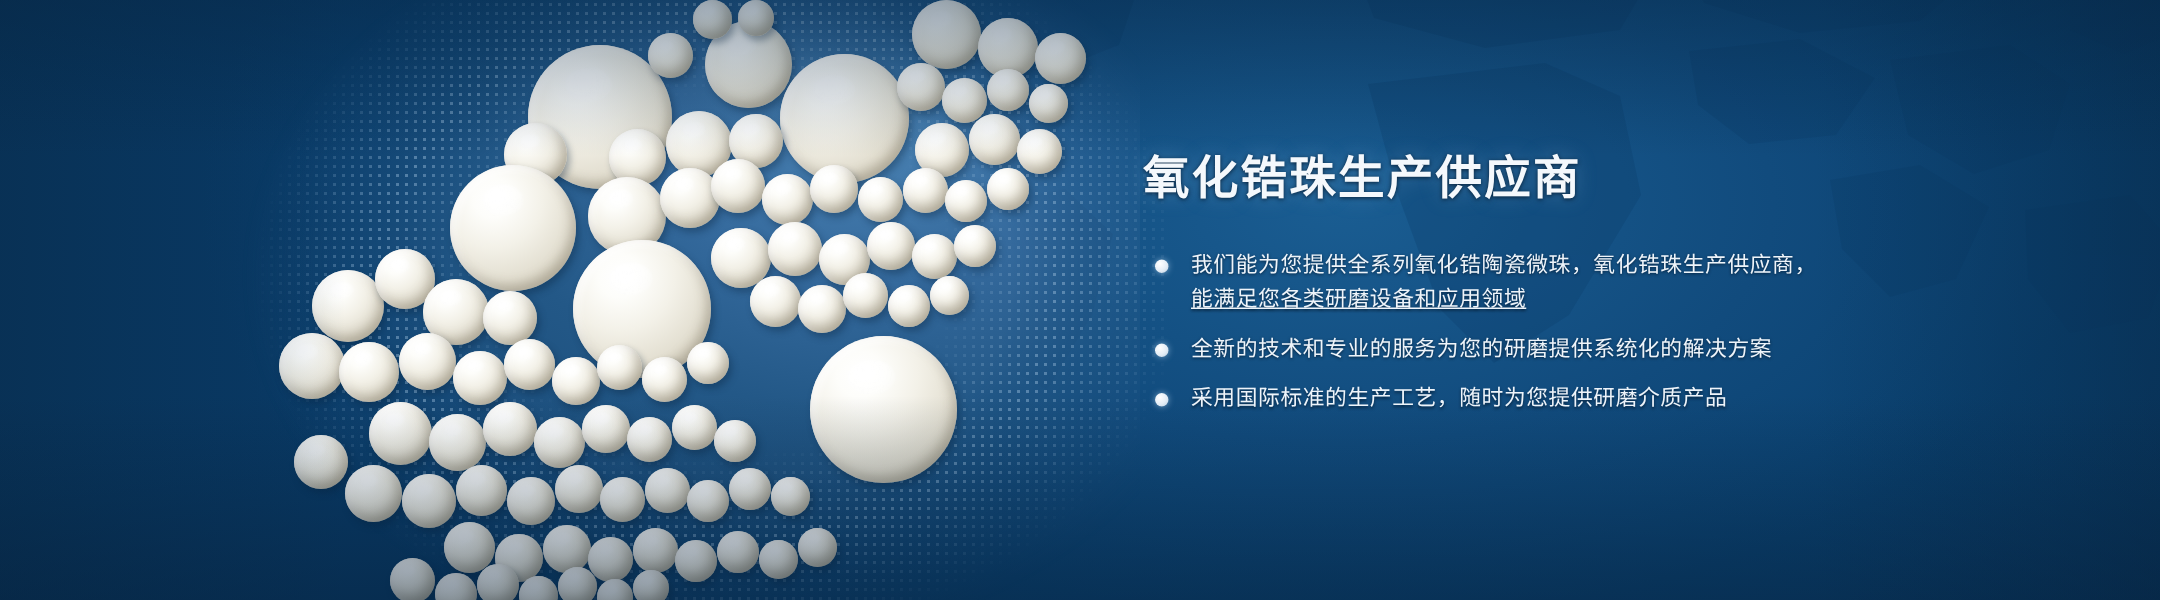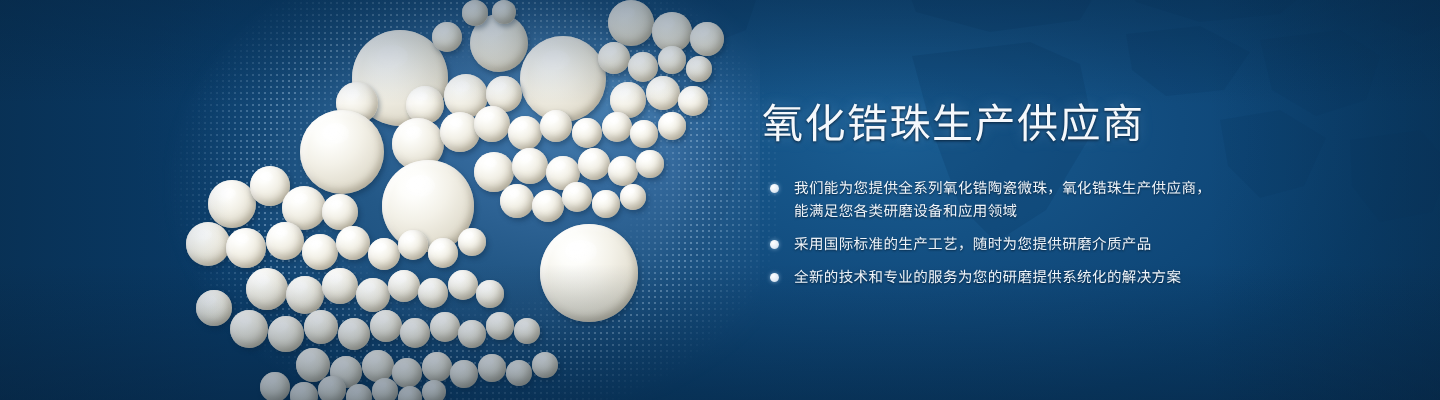--- a/index.html
+++ b/index.html
@@ -74,21 +74,21 @@
     border-radius:50%;
     background:radial-gradient(ellipse at 40% 35%, rgba(255,255,255,.97) 0%, rgba(255,255,255,.45) 55%, rgba(255,255,255,0) 100%);
     filter:blur(.6px);
   }
 
   
   .content{position:absolute;left:762px;top:102px;width:560px;}
 
   .headline{
     margin:0 0 30px 0;
-    font-size:41px;line-height:1.1;font-weight:400;
+    font-size:31px;line-height:1.1;font-weight:700;
     letter-spacing:1.5px;
     color:#f4f8fc;
     text-shadow:0 1px 3px rgba(3,22,42,.85), 0 0 14px rgba(150,200,240,.28);
   }
 
   .bullets{list-style:none;margin:0;padding:0;}
   .bullet{
     position:relative;
     padding-left:32px;
     margin-bottom:10px;
@@ -98,21 +98,21 @@
     letter-spacing:.4px;
     text-shadow:0 1px 2px rgba(4,24,44,.8);
   }
   .bullet:last-child{margin-bottom:0;}
   .dot{
     position:absolute;left:8px;top:7px;
     width:9px;height:9px;border-radius:50%;
     background:radial-gradient(circle at 35% 32%, #ffffff 0%, #e4edf6 55%, #b9cde0 100%);
     box-shadow:0 0 4px rgba(190,220,245,.6);
   }
-  .line2{display:block;}
+  .line2{display:block;text-decoration:underline;}
 </style>
 </head>
 <body>
 
 <div class="banner">
 
   <div class="bg-base"></div>
 
   <div class="worldmap">
     <svg viewBox="0 0 900 330" preserveAspectRatio="none" aria-hidden="true">
@@ -228,18 +228,18 @@
       <div class="bead" style="left: 422px; top: 380px; width: 24px; height: 24px;"></div>
     </div>
 
   <div class="bg-vignette"></div>
 
   <div class="content">
     <h1 class="headline">氧化锆珠生产供应商</h1>
 
     <ul class="bullets" id="bullet-list">
         <li class="bullet"><span class="dot"></span><span>我们能为您提供全系列氧化锆陶瓷微珠，氧化锆珠生产供应商，</span><span class="line2">能满足您各类研磨设备和应用领域</span></li>
+        <li class="bullet"><span class="dot"></span><span>全新的技术和专业的服务为您的研磨提供系统化的解决方案</span></li>
         <li class="bullet"><span class="dot"></span><span>采用国际标准的生产工艺，随时为您提供研磨介质产品</span></li>
-        <li class="bullet"><span class="dot"></span><span>全新的技术和专业的服务为您的研磨提供系统化的解决方案</span></li>
       </ul>
   </div>
 
 </div>
 
 </body></html>

